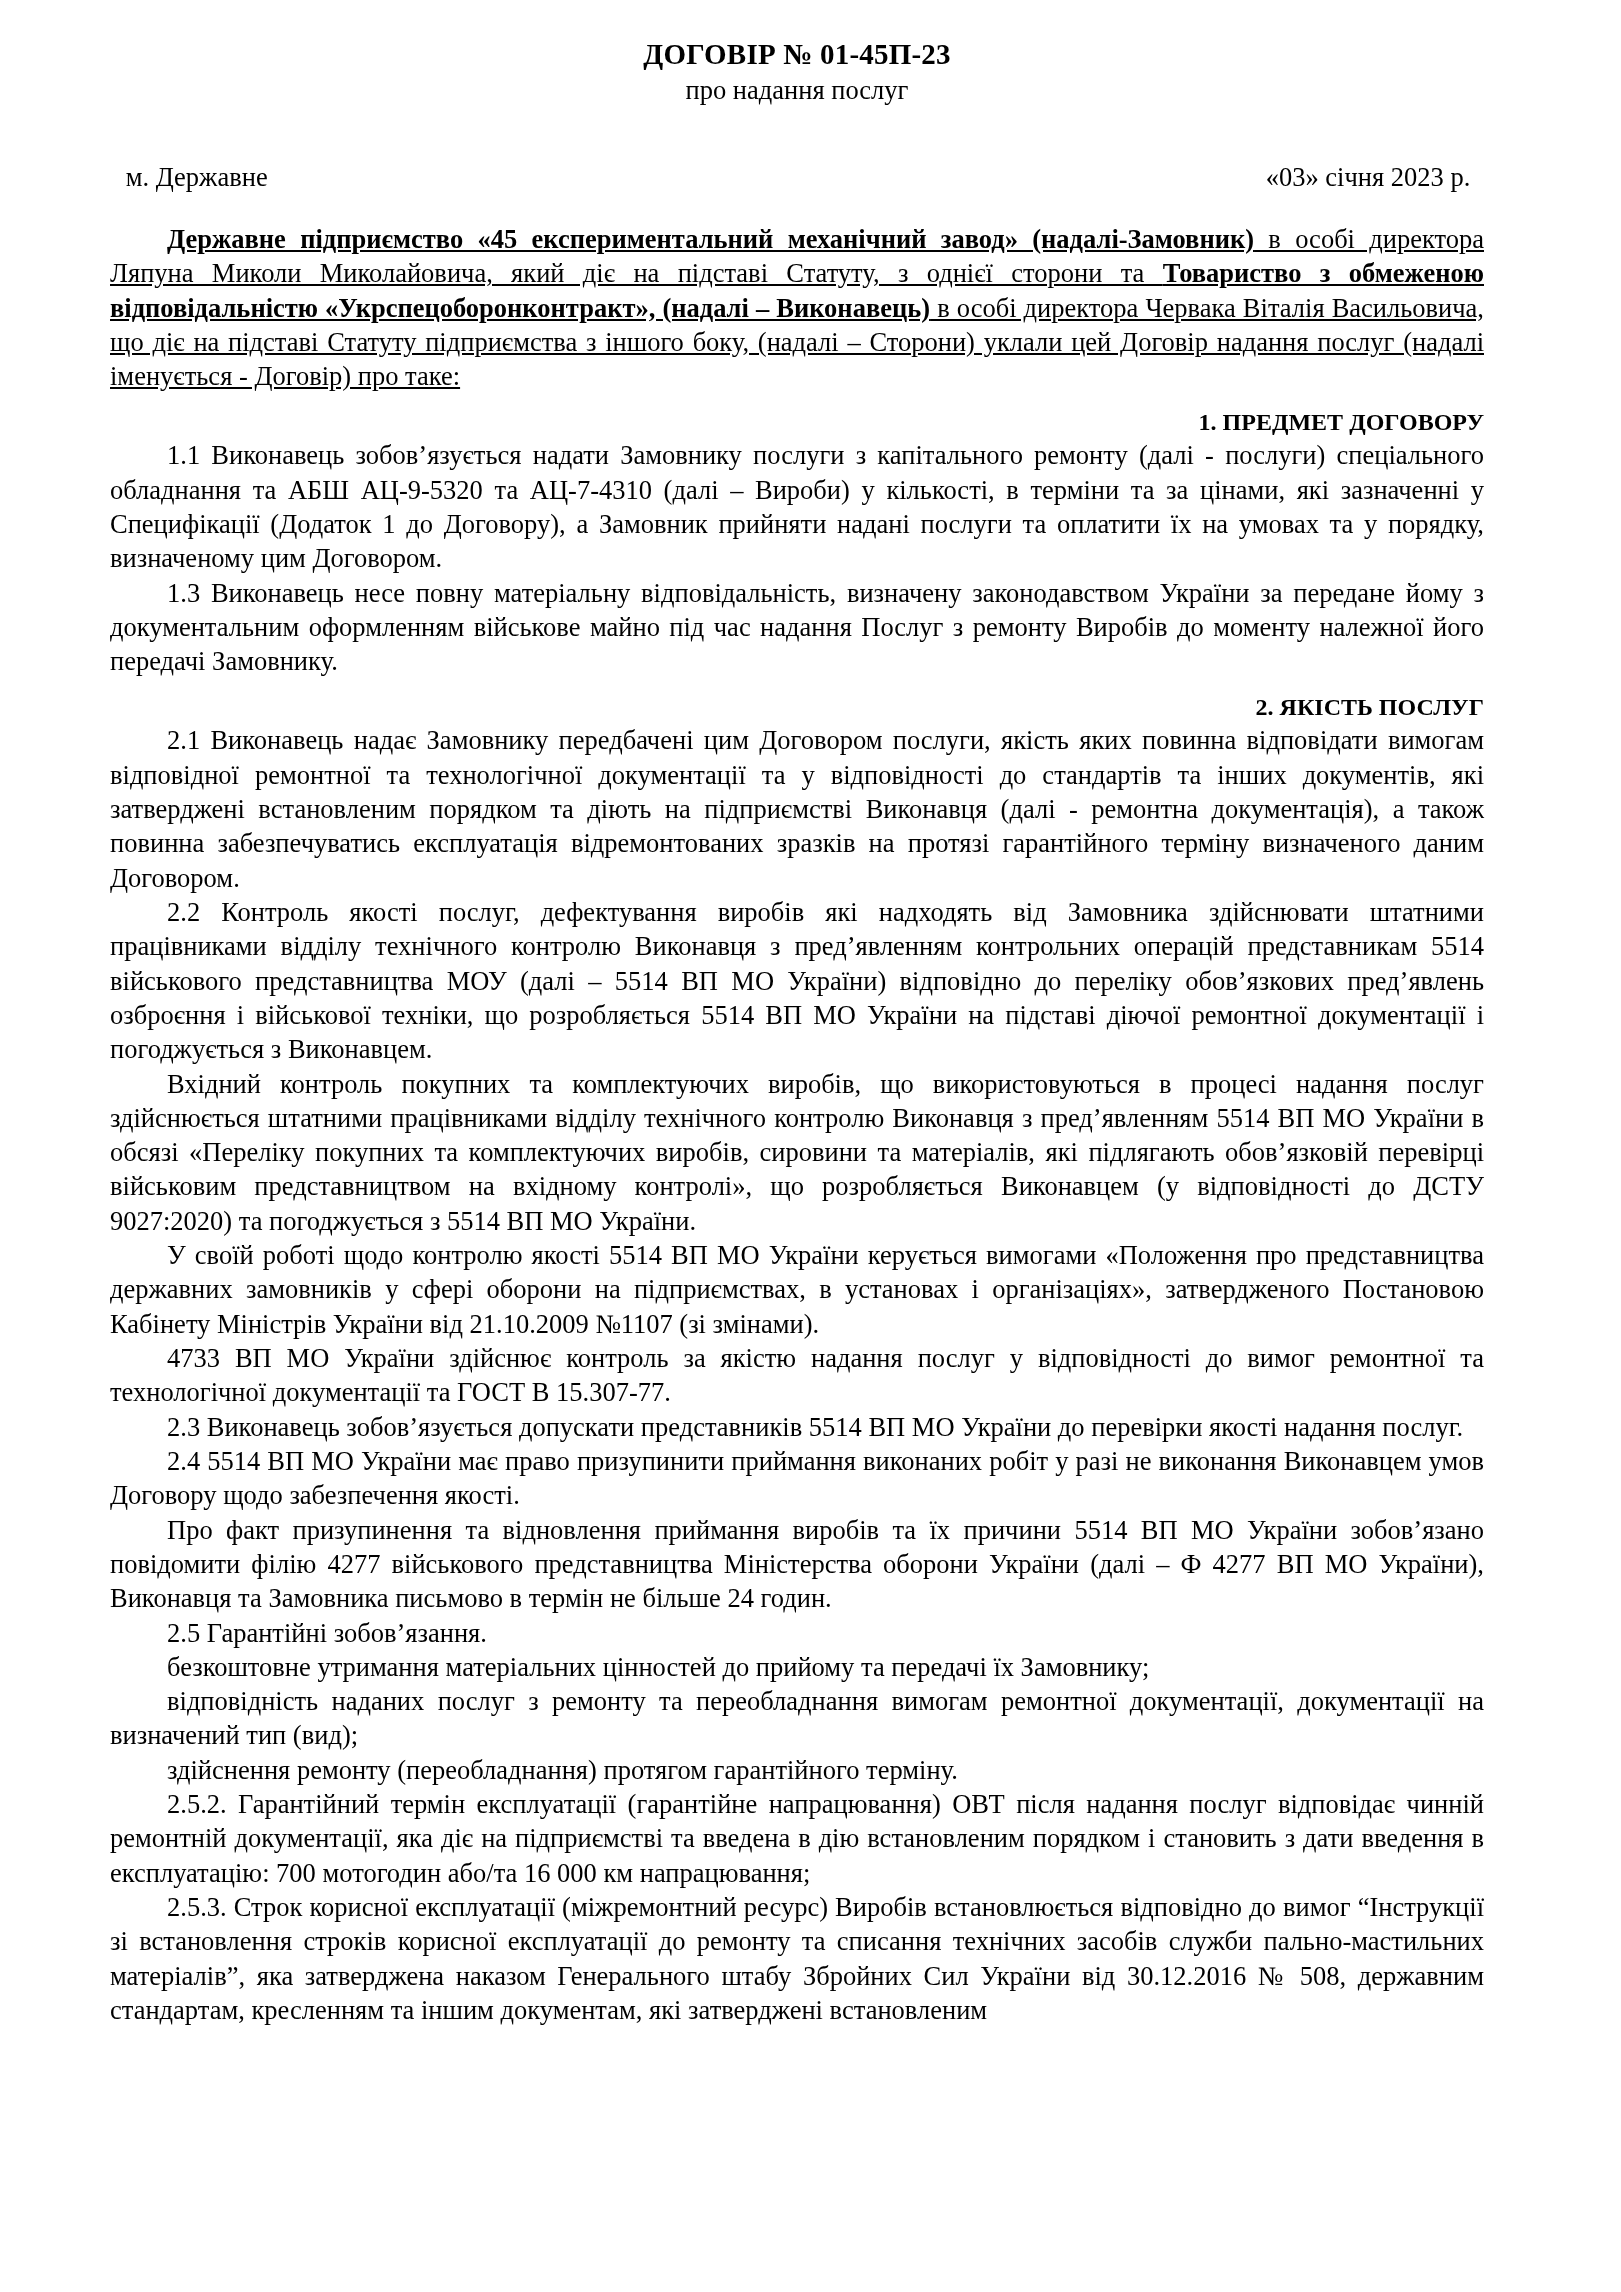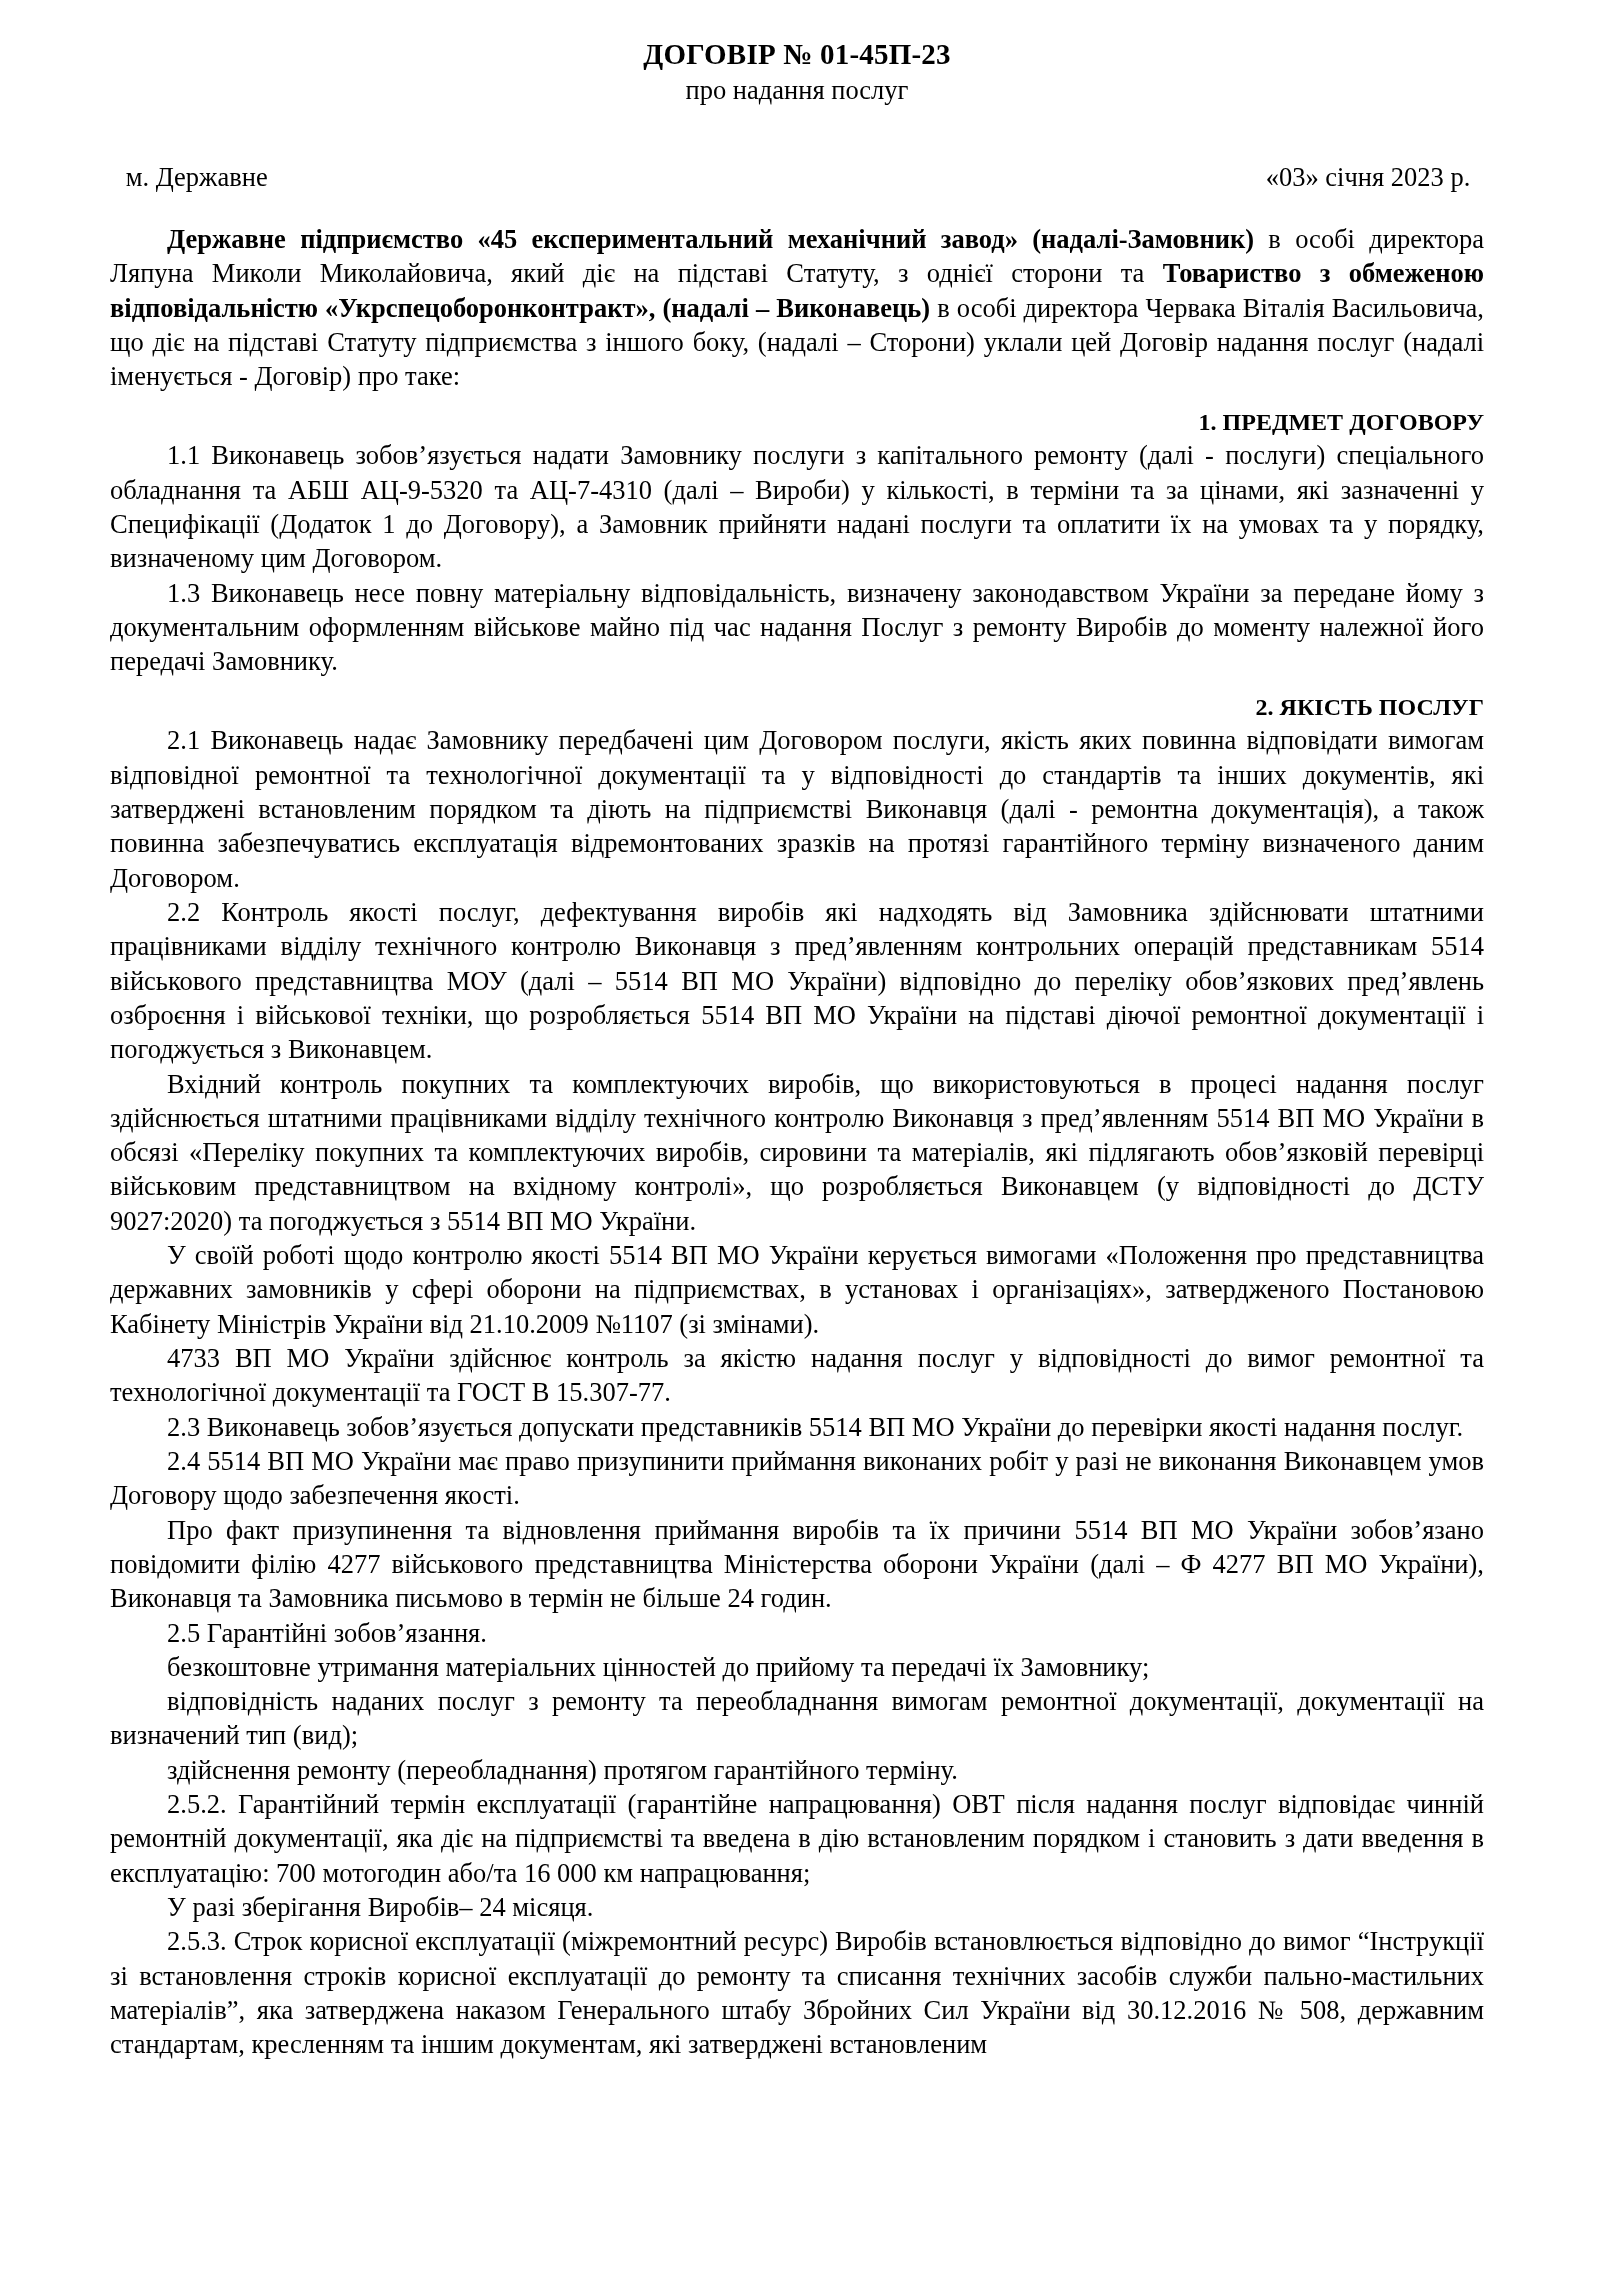--- a/index.html
+++ b/index.html
@@ -54,20 +54,21 @@
     font-size: 26.5px;
     line-height: 1.295;
     text-align: justify;
     text-justify: inter-word;
     margin: 0;
     text-indent: 57px;
     hyphens: none;
   }
   p.first-par {
     margin-top: 29px;
+    text-decoration: underline;
   }
   .sec-head {
     text-align: right;
     font-weight: bold;
     font-size: 24px;
     margin: 13.7px 0 0 0;
     line-height: 1.3;
   }
   b, strong { font-weight: bold; }
 </style>
@@ -97,17 +98,16 @@
   <p class="body-par">У своїй роботі щодо контролю якості 5514 ВП МО України керується вимогами «Положення про представництва державних замовників у сфері оборони на підприємствах, в установах і організаціях», затвердженого Постановою Кабінету Міністрів України від 21.10.2009 №1107 (зі змінами).</p>
   <p class="body-par">4733 ВП МО України здійснює контроль за якістю надання послуг у відповідності до вимог ремонтної та технологічної документації та ГОСТ В 15.307-77.</p>
   <p class="body-par">2.3 Виконавець зобов’язується допускати представників 5514 ВП МО України до перевірки якості надання послуг.</p>
   <p class="body-par">2.4 5514 ВП МО України має право призупинити приймання виконаних робіт у разі не виконання Виконавцем умов Договору щодо забезпечення якості.</p>
   <p class="body-par">Про факт призупинення та відновлення приймання виробів та їх причини 5514 ВП МО України зобов’язано повідомити філію 4277 військового представництва Міністерства оборони України (далі – Ф 4277 ВП МО України), Виконавця та Замовника письмово в термін не більше 24 годин.</p>
   <p class="body-par">2.5 Гарантійні зобов’язання.</p>
   <p class="body-par">безкоштовне утримання матеріальних цінностей до прийому та передачі їх Замовнику;</p>
   <p class="body-par">відповідність наданих послуг з ремонту та переобладнання вимогам ремонтної документації, документації на визначений тип (вид);</p>
   <p class="body-par">здійснення ремонту (переобладнання) протягом гарантійного терміну.</p>
   <p class="body-par">2.5.2. Гарантійний термін експлуатації (гарантійне напрацювання) ОВТ після надання послуг відповідає чинній ремонтній документації, яка діє на підприємстві та введена в дію встановленим порядком і становить з дати введення в експлуатацію: 700 мотогодин або/та 16 000 км напрацювання;</p>
-  <p class="body-par">У разі зберігання Виробів– 24 місяця.</p>
   <p class="body-par">2.5.3. Строк корисної експлуатації (міжремонтний ресурс) Виробів встановлюється відповідно до вимог “Інструкції зі встановлення строків корисної експлуатації до ремонту та списання технічних засобів служби пально-мастильних матеріалів”, яка затверджена наказом Генерального штабу Збройних Сил України від 30.12.2016 № 508, державним стандартам, кресленням та іншим документам, які затверджені встановленим</p>
 
 </div>
 
 
 </body></html>

